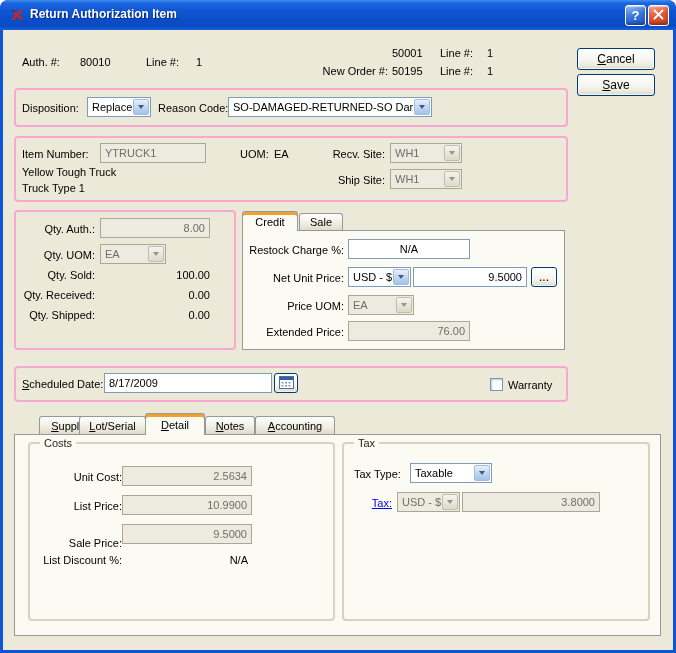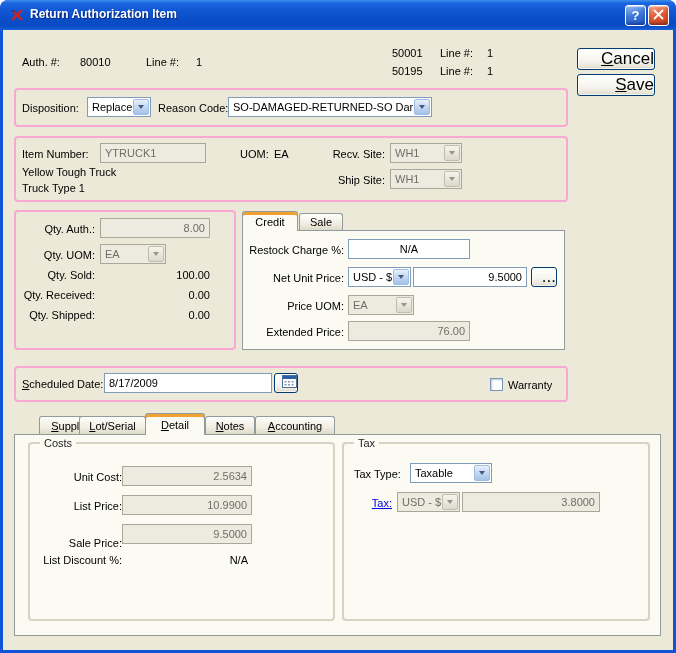--- a/index.html
+++ b/index.html
@@ -43,21 +43,21 @@
     background:linear-gradient(180deg,#E9F1FC 0%,#C3D7F1 50%,#A4C2E7 100%); border:1px solid #9DBDE3;
     display:flex; align-items:center; justify-content:center; }
   .carrow::after { content:""; border-left:3px solid transparent; border-right:3px solid transparent; border-top:4px solid #44597E; }
   .combo.disabled { background:#EDEBE0; border-color:#A9A69A; }
   .combo.disabled .cval { color:#6F6E66; }
   .combo.disabled .carrow { background:linear-gradient(180deg,#F5F4ED 0%,#DDDACB 100%); border-color:#BFBDAC; }
   .combo.disabled .carrow::after { border-top-color:#97948A; }
 
   .btn { position:absolute; height:22px; border:1px solid #003C74; border-radius:3px;
     background:linear-gradient(180deg,#FFFFFF 0%,#F6F5EF 55%,#EAE8DC 85%,#D9D6C5 100%);
-    display:flex; align-items:center; justify-content:flex-end; font-size:17px; cursor:default;
+    display:flex; align-items:center; justify-content:center; font-size:12px; cursor:default;
     box-shadow:inset 0 0 0 1px rgba(255,255,255,.7); }
 
   .tabpanel { position:absolute; border:1px solid #919B9C; background:#FBFAF3; }
   .tab { position:absolute; border:1px solid #919B9C; border-bottom:none; border-radius:3px 3px 0 0; z-index:2;
     background:linear-gradient(180deg,#FEFEFB 0%,#F0EEE2 60%,#DDDAC9 100%);
     display:flex; align-items:center; justify-content:center; }
   .tab.active { background:#FBFAF3; z-index:3; box-shadow:inset 0 3px 0 #F0A12F; font-weight:normal; }
 
   .checkbox { position:absolute; width:13px; height:13px; background:#fff; border:1px solid #7A96B5;
     box-shadow:inset 1px 1px 2px rgba(110,135,160,.45); }
@@ -93,20 +93,21 @@
 
   <span class="lbl" style="left:22px;top:55px;">Auth. #:</span>
   <span class="lbl" style="left:80px;top:55px;">80010</span>
   <span class="lbl" style="left:146px;top:55px;">Line #:</span>
   <span class="lbl" style="left:196px;top:55px;">1</span>
 
   <span class="lbl" style="left:392px;top:46px;">50001</span>
   <span class="lbl" style="left:440px;top:46px;">Line #:</span>
   <span class="lbl" style="left:487px;top:46px;">1</span>
 
+  <span class="lbl r" style="left:260px;top:64px;width:128px;">New Order #:</span>
   <span class="lbl" style="left:392px;top:64px;">50195</span>
   <span class="lbl" style="left:440px;top:64px;">Line #:</span>
   <span class="lbl" style="left:487px;top:64px;">1</span>
 
   <div class="btn" style="left:577px;top:48px;width:78px;">
     <span class="accel">Cancel</span>
   </div>
   <div class="btn" style="left:577px;top:74px;width:78px;">
     <span class="accel">Save</span>
   </div>

